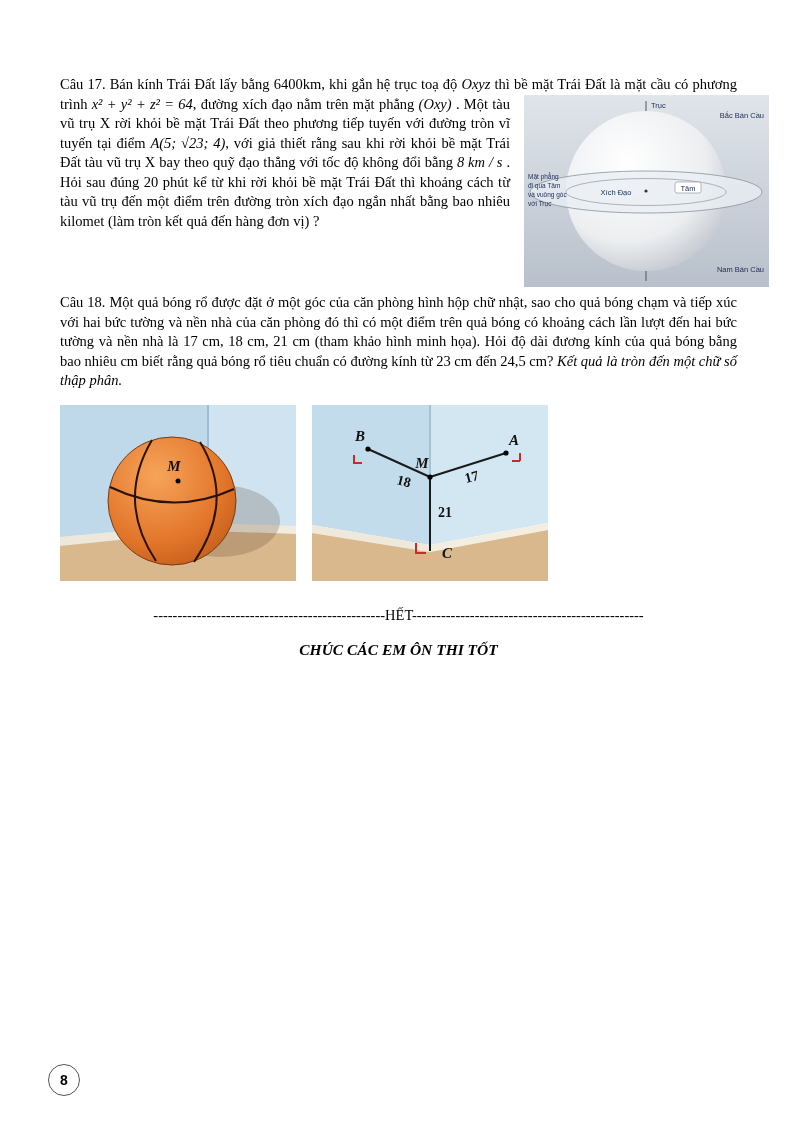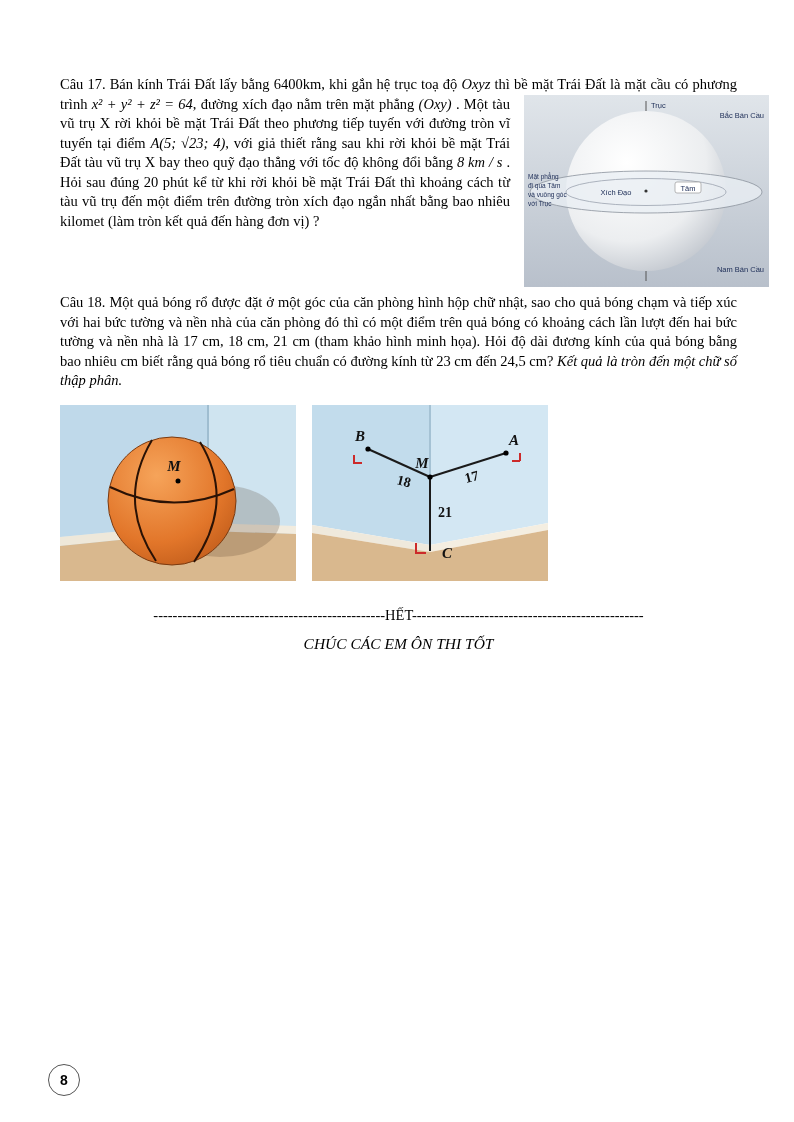--- a/index.html
+++ b/index.html
@@ -15,21 +15,21 @@
   .math{}
   .float-spacer{float:right;width:0;height:20px;}
   .earth-float{
     float:right;clear:right;width:213px;height:192px;margin:0 0 6px 14px;
   }
   #q18{clear:both;margin-top:24px;}
   .figures-row{margin-top:14px;display:flex;gap:16px;align-items:flex-start;}
   .fig{display:block;}
   .footer{margin-top:26px;text-align:center;}
   .het-line{font-size:14.5px;letter-spacing:0px;}
-  .wish{font-weight:normal;font-style:italic;font-size:15.5px;margin-top:11px;}
+  .wish{font-weight:bold;font-style:italic;font-size:15.5px;margin-top:17px;}
   .page-number{
     position:absolute;left:48px;top:1064px;width:30px;height:30px;
     border:1.6px solid #555;border-radius:50%;
     display:flex;align-items:center;justify-content:center;
     font-weight:bold;font-size:14px;font-family:"Liberation Sans",sans-serif;
   }
   .earth-label{font-family:"Liberation Sans",sans-serif;fill:#1b2b55;}
   .fig-label{font-family:"Liberation Serif",serif;font-style:italic;font-weight:bold;fill:#111;}
   .fig-num{font-family:"Liberation Serif",serif;font-weight:bold;fill:#111;}
 </style>

